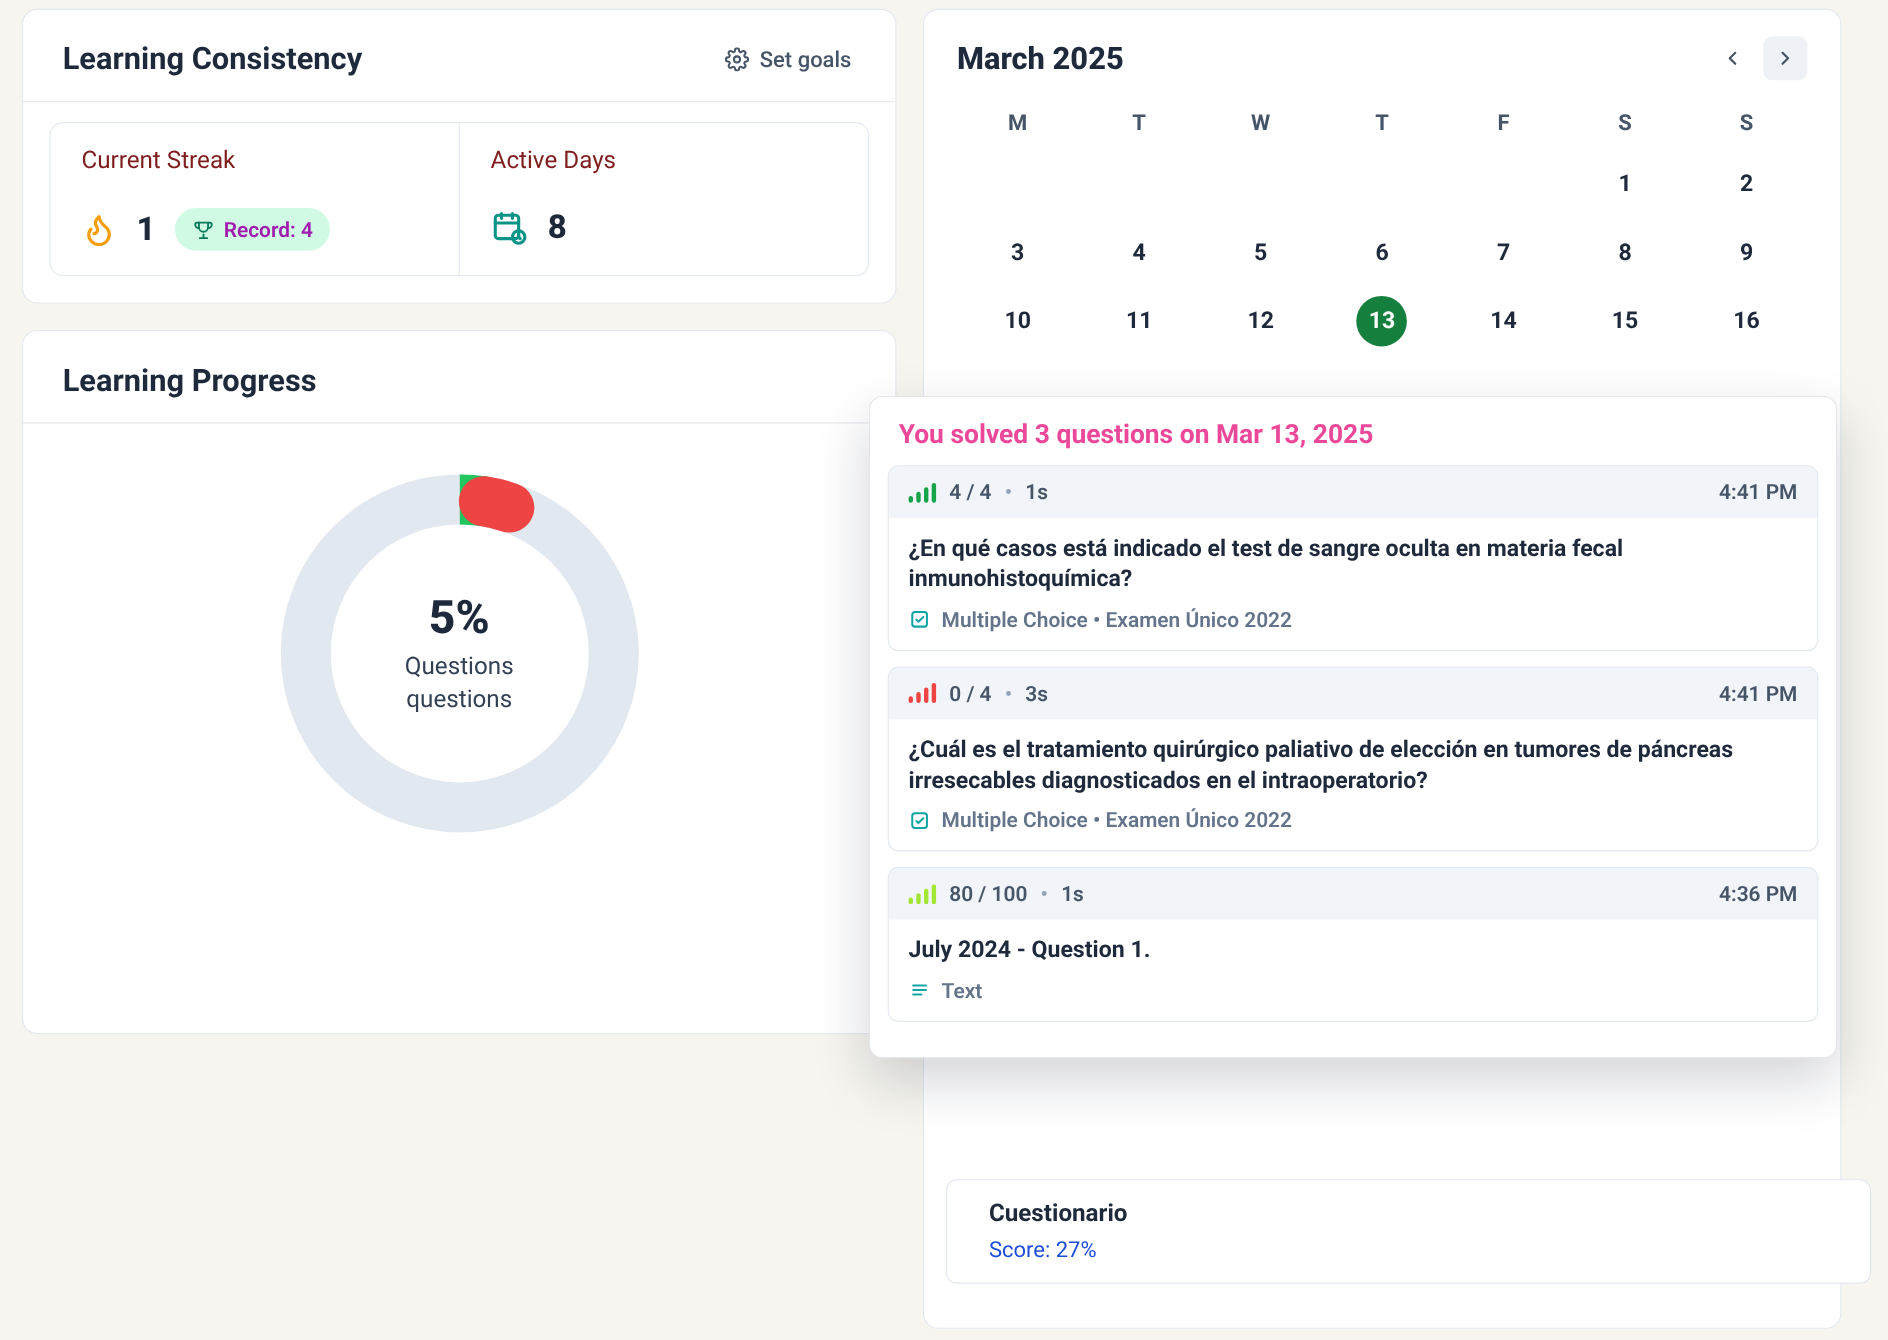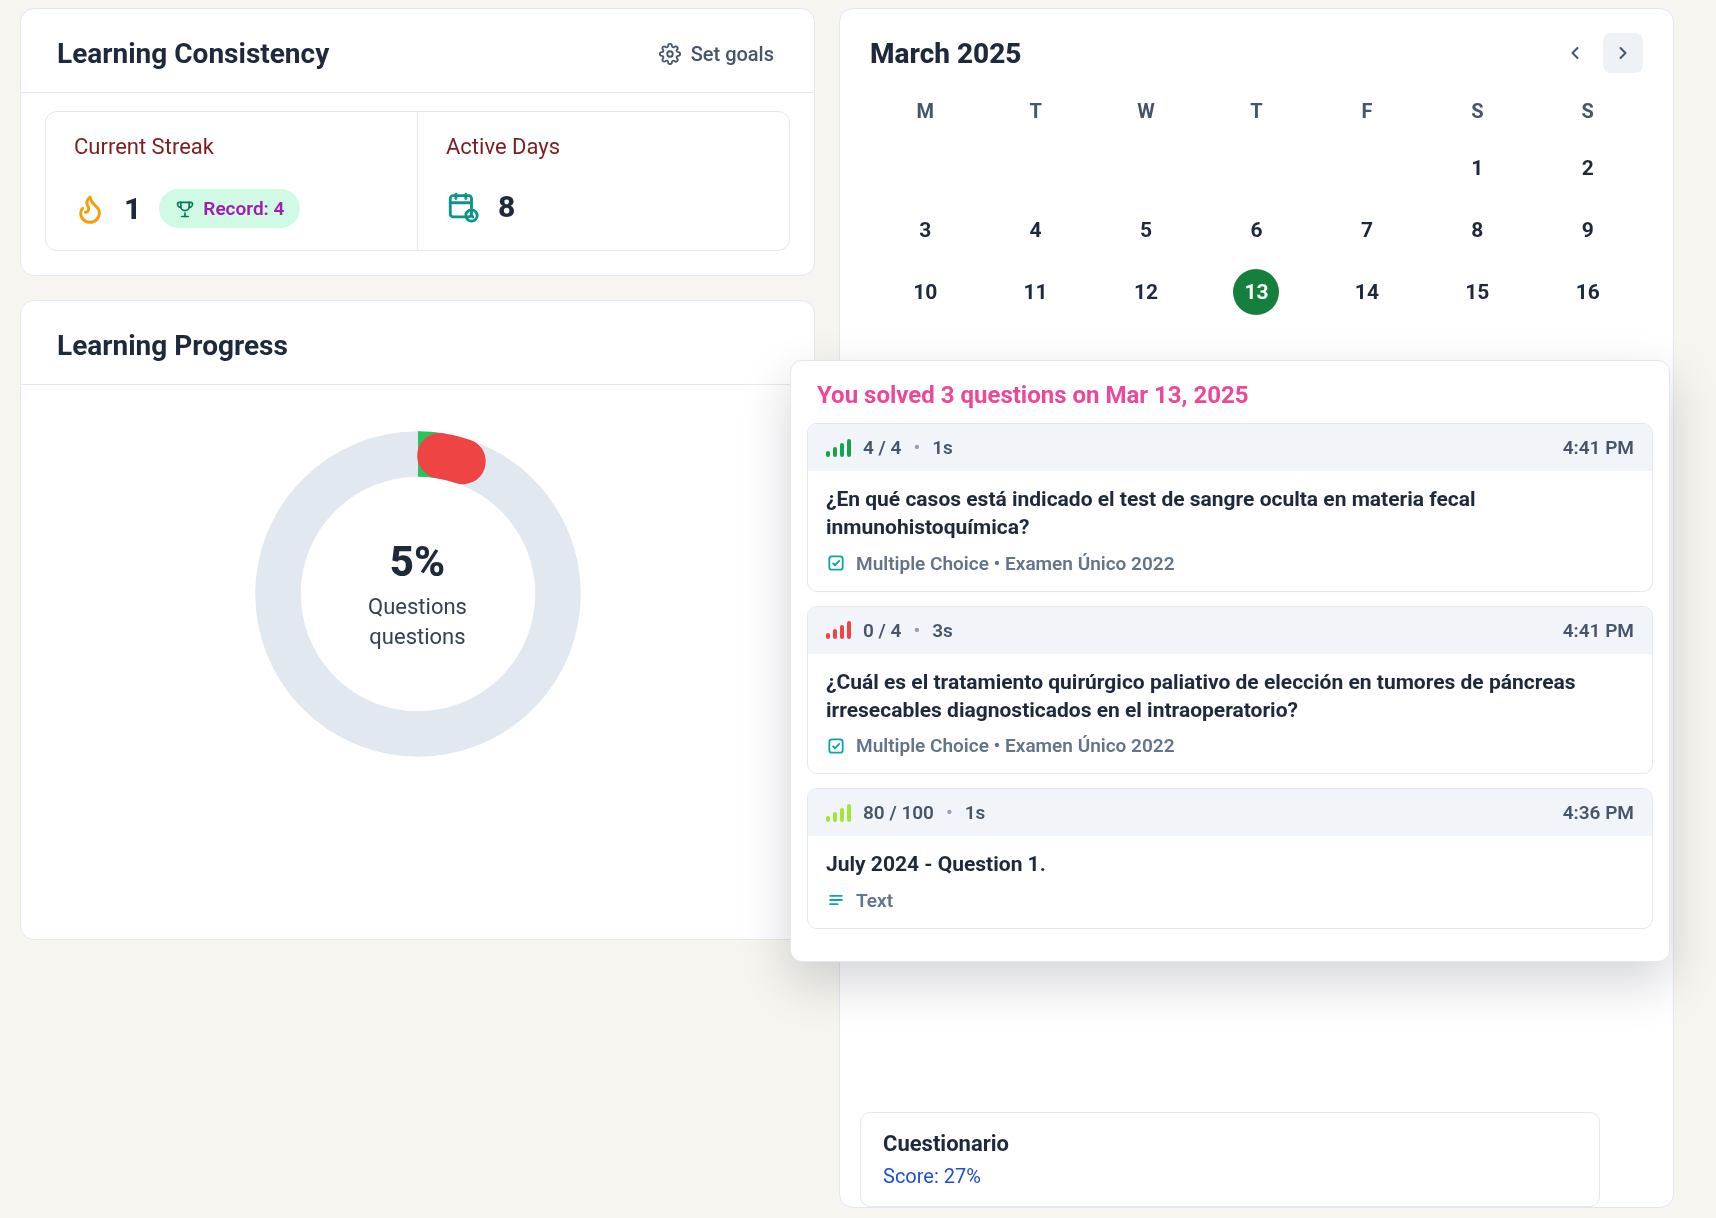--- a/index.html
+++ b/index.html
@@ -108,24 +108,24 @@
   }
   .q-head-left { display:flex; align-items:center; gap:12px; }
   .dot { color:#94a3b8; }
   .q-body { padding:14px 18px 16px; }
   .q-title { font-size:21px; font-weight:700; color:#1e293b; line-height:1.35; }
   .q-meta { display:flex; align-items:center; gap:10px; margin-top:10px; color:#0ea5a4; font-size:19px; font-weight:600; }
   .q-meta-text { color:#64748b; font-weight:600; }
   
   .below-card {
     position:absolute;
-    left:860px; top:1112px;
-    width:740px;
+    left:860px; top:1072px;
+    width:841px;
     border:1px solid #e2e8f0; border-radius:10px;
-    padding:18px 22px;
+    padding:18px 38px;
     background:#fff;
   }
   .below-title { font-size:22px; font-weight:700; color:#1e293b; }
   .below-sub { font-size:20px; color:#1d4ed8; margin-top:8px; }
   
   .sig { display:flex; align-items:flex-end; gap:3px; height:18px; }
   .sig span { width:4px; border-radius:2px; }
   .sig.green span { background:#16a34a; }
   .sig.red span { background:#ef4444; }
   .sig.yellow span { background:#a3e635; }

